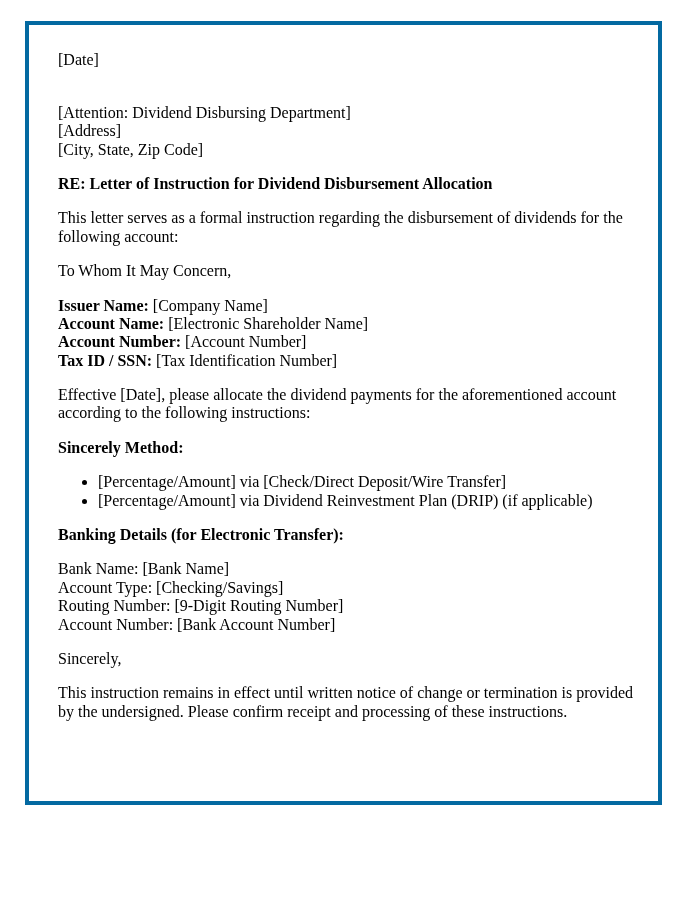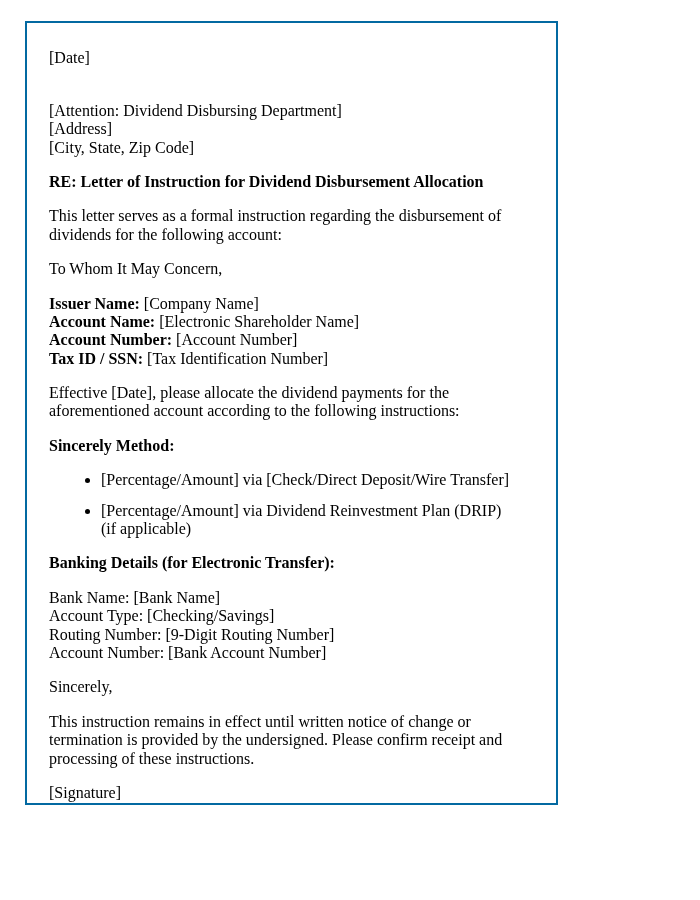--- a/index.html
+++ b/index.html
@@ -13,32 +13,32 @@
     position: relative;
     font-family: "Liberation Serif", serif;
     font-size: 16px;
     color: #000000;
     overflow: hidden;
   }
   .doc {
     position: absolute;
     left: 25px;
     top: 21px;
-    width: 533px;
+    width: 637px;
     height: 784px;
     box-sizing: border-box;
-    border: 2px solid #0369a1;
-    padding: 10px 24px 0 22px;
+    border: 4px solid #0369a1;
+    padding: 10px 24px 0 29px;
     overflow: hidden;
     background: #ffffff;
     line-height: 1.15;
   }
   .doc p { margin: 16px 0; }
   .doc ul { margin: 16px 0; padding-left: 40px; }
-  .doc li { margin: 12px; }
+  .doc li { margin: 0; }
   .b { font-weight: bold; }
 </style>
 </head>
 <body>
 
 <div class="doc">
 
   <p>[Date]</p>
 
   <p><br>
@@ -70,17 +70,14 @@
 
   <p><span>Bank Name: [Bank Name]</span><br>
     <span>Account Type: [Checking/Savings]</span><br>
     <span>Routing Number: [9-Digit Routing Number]</span><br>
     <span>Account Number: [Bank Account Number]</span></p>
 
   <p>Sincerely,</p>
 
   <p>This instruction remains in effect until written notice of change or termination is provided by the undersigned. Please confirm receipt and processing of these instructions.</p>
 
-  <p><span>[Signature]</span><br>
-    <span>[Printed Name]</span><br>
-    <span>[Title, if applicable]</span></p>
 
 </div>
 
 </body></html>

